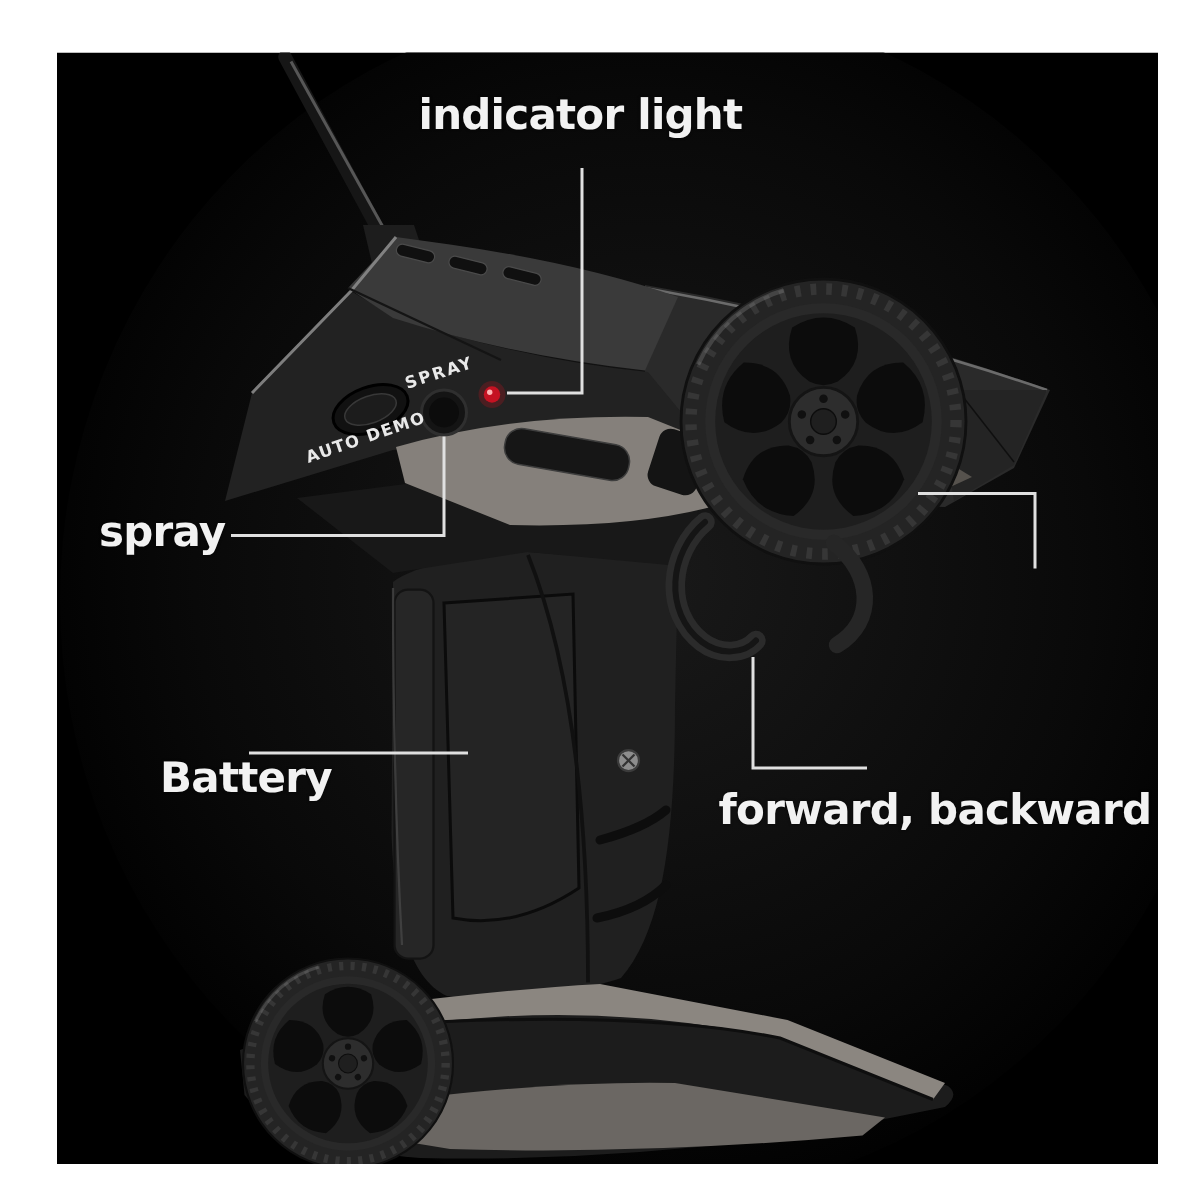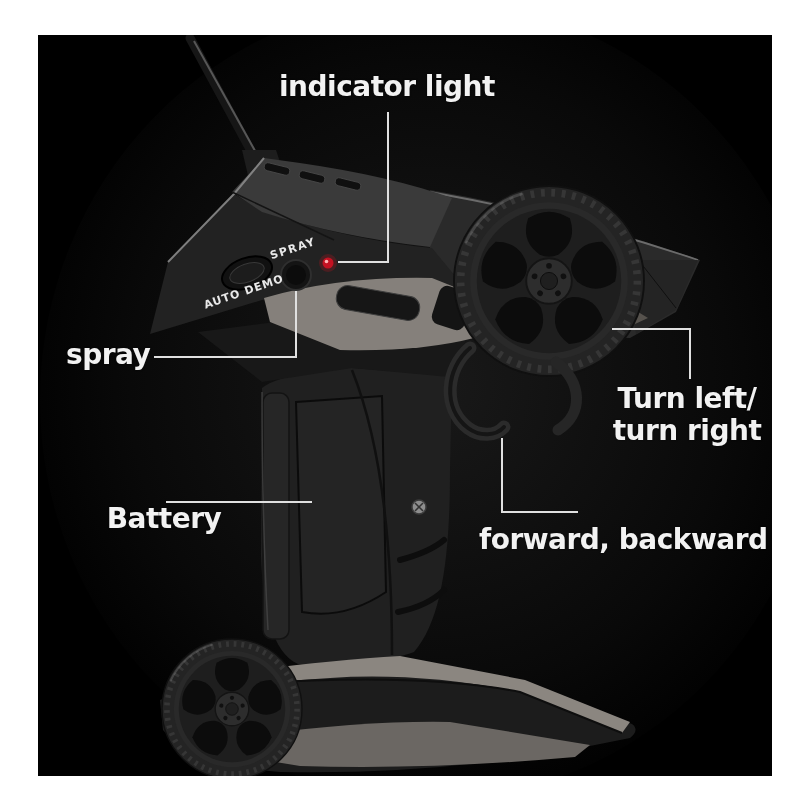--- a/index.html
+++ b/index.html
@@ -145,28 +145,24 @@
       <g fill="none" stroke-width="2" stroke="#e0e0e0">
         <path d="M388,112 V262 H338"></path>
         <path d="M154,357 H296 V291"></path>
         <path d="M166,502 H312"></path>
         <path d="M612,329 H690 V379"></path>
         <path d="M502,438 V512 H578"></path>
       </g>
     </g>
   </svg>
 
-  <div class="label" style="left:279px;top:71px;">indicator light</div>
+  <div class="label" style="left:279px;top:61px;">indicator light</div>
 
   <div class="label" style="left:66px;top:339px;">spray</div>
 
   <div class="label center" style="left:48px;top:503px;width:232px;">
     <span>Battery</span><br>
   </div>
 
-  <div class="label center" style="left:601px;top:383px;width:172px;">
-    <span>Turn left/</span><br>
-    <span>turn right</span>
-  </div>
 
   <div class="label" style="left:479px;top:524px;">forward, backward</div>
 
 </div>
 
 </body></html>

